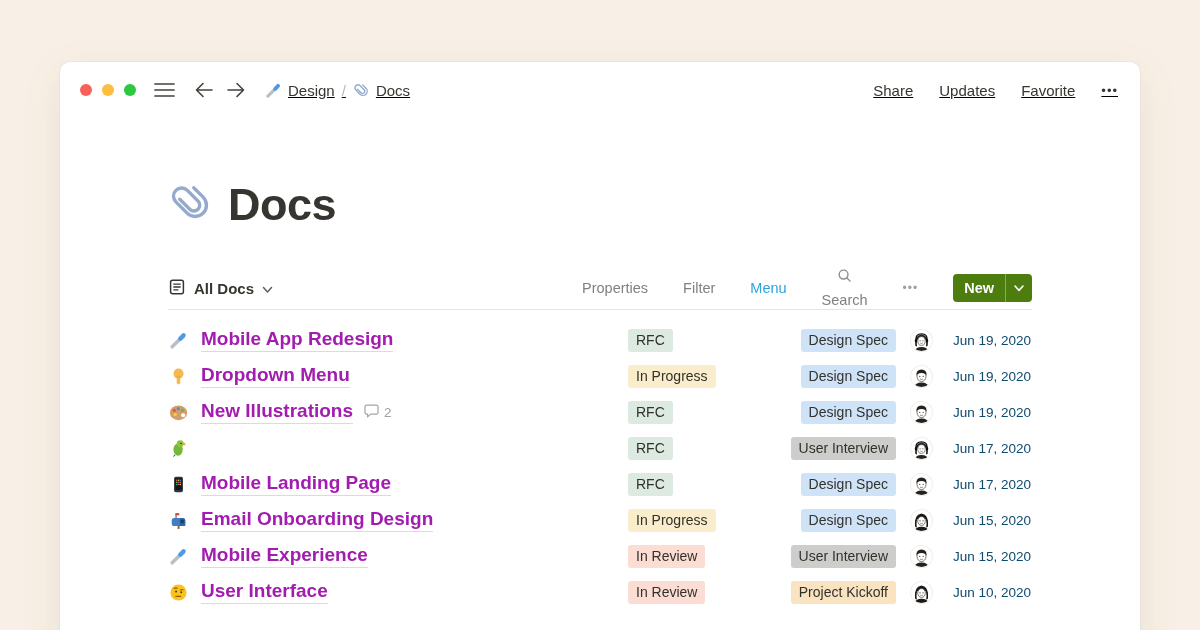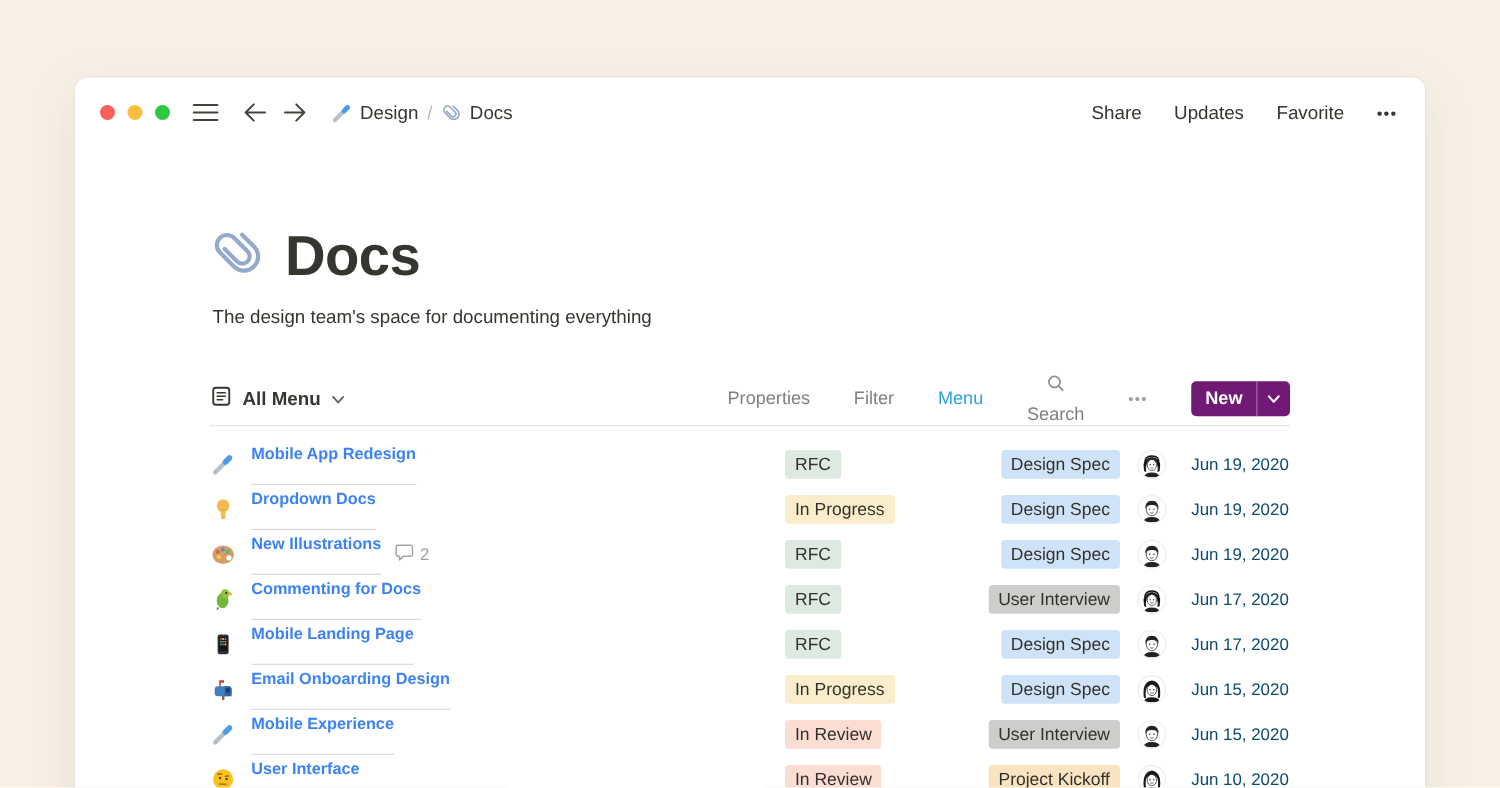--- a/index.html
+++ b/index.html
@@ -8,21 +8,21 @@
     background:#F8F0E6;
     font-family:"Liberation Sans", sans-serif;
     -webkit-font-smoothing:antialiased;
   }
   .window{
     position:absolute;left:60px;top:62px;width:1080px;height:600px;
     background:#FFFFFF;border-radius:10px 10px 0 0;
     box-shadow:0 0 0 1px rgba(0,0,0,0.03), 0 12px 40px rgba(120,90,60,0.10);
   }
   
-  .titlebar{display:flex;align-items:center;height:30px;padding:13px 22px 0 20px;}
+  .titlebar{display:flex;align-items:center;height:30px;padding:13px 22px 0 20px;text-decoration:underline;}
   .lights{display:flex;align-items:center;gap:10px;margin-right:18px;}
   .light{width:12px;height:12px;border-radius:50%;}
   .tb-icon{display:inline-flex;align-items:center;justify-content:center;cursor:default;}
   .hamburger{margin-right:20px;}
   .nav-arrow{margin-right:14px;}
   .breadcrumb{display:flex;align-items:center;gap:7px;font-size:15px;color:#37352F;margin-left:6px;}
   .crumb{display:flex;align-items:center;gap:6px;}
   .crumb-sep{color:#B9B7B3;}
   .tb-actions{margin-left:auto;display:flex;align-items:center;gap:26px;font-size:15px;color:#37352F;}
   .tb-more{color:#37352F;font-size:13px;letter-spacing:1px;}
@@ -40,21 +40,21 @@
   .tool-more{font-size:12px;letter-spacing:1px;color:#A09F9C;}
   .new-btn{display:flex;align-items:center;height:28px;border-radius:4px;overflow:hidden;color:#fff;}
   .new-btn-main{padding:0 11px;font-size:14.5px;font-weight:bold;line-height:28px;}
   .new-btn-arrow{width:26px;align-self:stretch;display:flex;align-items:center;justify-content:center;border-left:1px solid rgba(255,255,255,0.35);}
   .toolbar-divider{height:1px;background:#E5E4E1;margin-top:6px;}
   
   .docs-table{margin-top:12px;}
   .trow{display:flex;align-items:center;height:36px;}
   .row-icon{width:20px;height:20px;margin-right:13px;flex:none;display:flex;align-items:center;justify-content:center;}
   .row-icon svg{width:19px;height:19px;overflow:visible;}
-  .row-title{font-size:13px;font-weight:bold;color:#3b82f6;border-bottom:1.5px solid #DDDBD6;padding-bottom:17px;white-space:nowrap;}
+  .row-title{font-size:19px;font-weight:bold;color:#a21caf;border-bottom:1.5px solid #DDDBD6;padding-bottom:1px;white-space:nowrap;}
   .row-comments{display:flex;align-items:center;gap:5px;margin-left:11px;color:#A2A19E;font-size:13.5px;}
   .cell-status{margin-left:auto;width:130px;display:flex;justify-content:flex-start;flex:none;}
   .cell-type{width:138px;display:flex;justify-content:flex-end;flex:none;}
   .tag{font-size:14px;color:#33312C;padding:2px 8px;border-radius:3px;white-space:nowrap;line-height:19px;}
   .avatar{width:21px;height:21px;border-radius:50%;overflow:hidden;margin:0 20px 0 15px;flex:none;box-shadow:0 0 0 1px rgba(0,0,0,0.07);background:#fff;}
   .avatar svg{display:block;width:21px;height:21px;}
   .cell-date{width:80px;text-align:center;font-size:13.5px;color:#0c4a6e;flex:none;white-space:nowrap;}
 </style>
 </head>
 <body>
@@ -116,52 +116,51 @@
     <div class="page-head">
       <span>
         <svg width="46" height="46" viewBox="0 0 26 26" style="overflow:visible">
             <g transform="rotate(-45 13 13)">
               <path d="M10 7 V15 a3.3 3.3 0 0 0 6.6 0 V6.5 a4.6 4.6 0 0 0 -9.2 0 V15.5 a6.4 6.4 0 0 0 12.8 0 V8" fill="none" stroke="#94A9CC" stroke-width="1.9" stroke-linecap="round"></path>
             </g>
           </svg>
       </span>
       <h1 class="page-title">Docs</h1>
     </div>
-    <p class="page-subtitle">The design team's space for documenting everything</p>
 
     <div class="toolbar">
       <div class="view-switcher">
         <span>
           <svg width="18" height="18" viewBox="0 0 18 18">
               <rect x="2.6" y="2.2" width="12.8" height="13.6" rx="2" fill="none" stroke="#37352F" stroke-width="1.5"></rect>
               <path d="M5.8 6.2 h6.4 M5.8 9 h6.4 M5.8 11.8 h4.2" stroke="#37352F" stroke-width="1.3" stroke-linecap="round"></path>
             </svg>
         </span>
-        <span>All Menu</span>
+        <span>All Docs</span>
         <span>
           <svg width="11" height="8" viewBox="0 0 11 8">
               <path d="M1.5 1.5 L5.5 6 L9.5 1.5" stroke="#5F5E5A" stroke-width="1.5" fill="none" stroke-linecap="round" stroke-linejoin="round"></path>
             </svg>
         </span>
       </div>
       <div class="toolbar-right">
         <span class="tool-link">Properties</span>
         <span class="tool-link">Filter</span>
         <span class="tool-link" id="sort-link" style="color: rgb(46, 163, 220);">Menu</span>
         <span class="tool-search">
           <span>
             <svg width="15" height="15" viewBox="0 0 16 16">
                 <circle cx="7" cy="7" r="4.7" fill="none" stroke="#8F8E8A" stroke-width="1.5"></circle>
                 <path d="M10.6 10.6 L14 14" stroke="#8F8E8A" stroke-width="1.5" stroke-linecap="round"></path>
               </svg>
           </span>
           <span>Search</span>
         </span>
         <span class="tool-more">•••</span>
-        <div class="new-btn" id="new-btn" style="background: #701a75;">
+        <div class="new-btn" id="new-btn" style="background: #4d7c0f;">
           <span class="new-btn-main">New</span>
           <span class="new-btn-arrow">
             <svg width="10" height="7" viewBox="0 0 10 7">
                 <path d="M1 1 L5 5.4 L9 1" stroke="#FFFFFF" stroke-width="1.6" fill="none" stroke-linecap="round" stroke-linejoin="round"></path>
               </svg>
           </span>
         </div>
       </div>
     </div>
     <div class="toolbar-divider"></div>
@@ -200,21 +199,21 @@
   </div>
 
   <div class="trow">
     <span class="row-icon">
             <svg viewBox="0 0 18 18">
               <circle cx="9" cy="6.2" r="4.8" fill="#F6B94F"></circle>
               <rect x="7.3" y="7.5" width="3.4" height="9" rx="1.7" fill="#F6B94F"></rect>
               <path d="M7.3 9.5 h3.4" stroke="#E09B2D" stroke-width="0.8"></path>
             </svg>
           </span>
-    <span class="row-title">Dropdown Docs</span>
+    <span class="row-title">Dropdown Menu</span>
 
     <span class="cell-status">
             <span class="tag status-tag" style="background: rgb(250, 237, 204);">In Progress</span>
           </span>
     <span class="cell-type">
             <span class="tag type-tag" style="background: rgb(207, 227, 248);">Design Spec</span>
           </span>
     <span class="avatar">
             <svg viewBox="0 0 21 21">
               <rect width="21" height="21" fill="#FFFFFF"></rect>
@@ -272,21 +271,20 @@
   <div class="trow">
     <span class="row-icon">
             <svg viewBox="0 0 18 18">
               <path d="M6.2 15.5 l-2.4 2 l1-2.8 z" fill="#3F7A27"></path>
               <ellipse cx="8.6" cy="10" rx="4.4" ry="5.8" fill="#74B73B"></ellipse>
               <circle cx="10.6" cy="4.6" r="3.3" fill="#8CC63F"></circle>
               <path d="M13.4 3.4 q2.8 .4 2 2.8 l-2.6 -1.2 z" fill="#F0A33A"></path>
               <circle cx="11.4" cy="4.2" r="0.7" fill="#1E1E1E"></circle>
             </svg>
           </span>
-    <span class="row-title">Commenting for Docs</span>
 
     <span class="cell-status">
             <span class="tag status-tag" style="background: rgb(220, 234, 225);">RFC</span>
           </span>
     <span class="cell-type">
             <span class="tag type-tag" style="background: rgb(205, 205, 203);">User Interview</span>
           </span>
     <span class="avatar">
             <svg viewBox="0 0 21 21">
               <rect width="21" height="21" fill="#FFFFFF"></rect>

